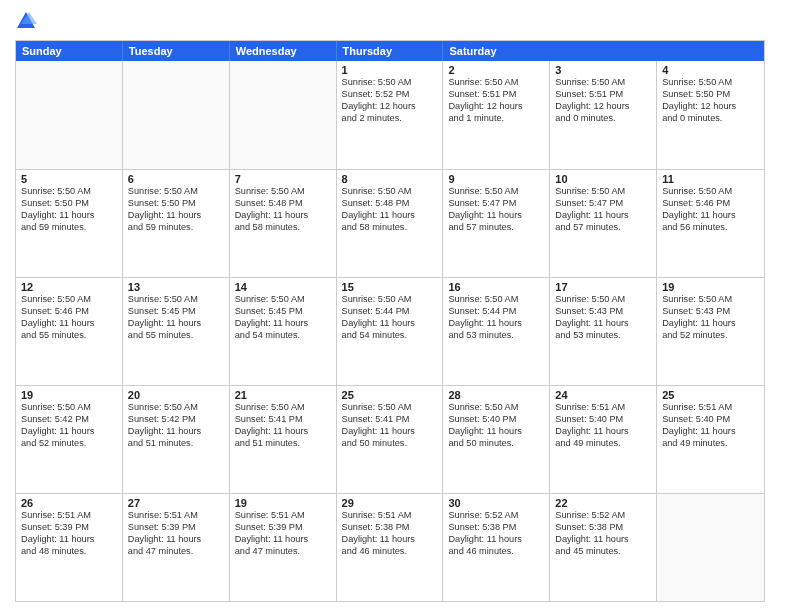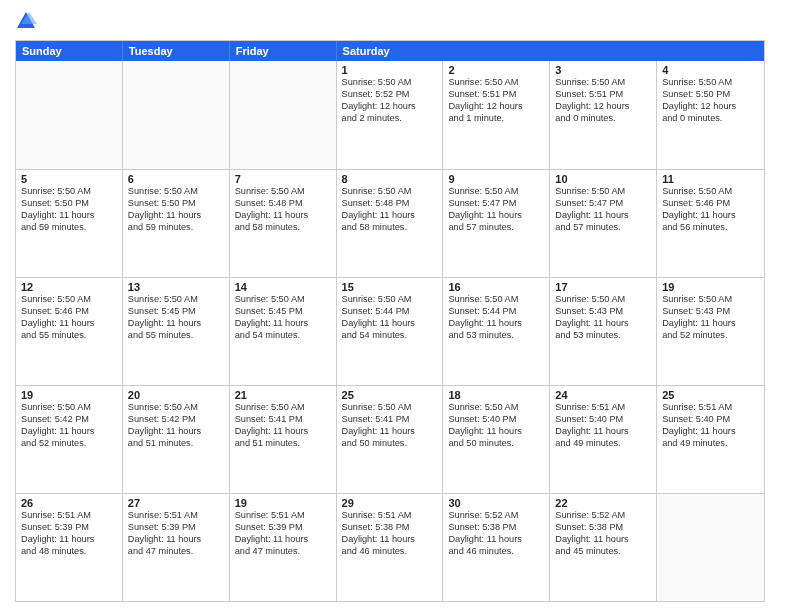--- a/index.html
+++ b/index.html
@@ -123,21 +123,22 @@
     <div class="header-right">
       <div class="month-title"></div>
       <div class="location"></div>
     </div>
   </div>
 
   <div class="calendar">
     <div class="calendar-header">
     <div class="cal-header-cell">Sunday</div>
         <div class="cal-header-cell">Tuesday</div>
-        <div class="cal-header-cell">Friday</div>
+        <div class="cal-header-cell">Wednesday</div>
+        <div class="cal-header-cell">Thursday</div>
         <div class="cal-header-cell">Saturday</div>
       </div>
     <div class="calendar-body">
     <div class="calendar-row">
           <div class="cal-cell empty"></div>
           <div class="cal-cell empty"></div>
           <div class="cal-cell empty"></div>
           <div class="cal-cell">
             <div class="day-number">1</div>
             <div class="cell-text">Sunrise: 5:50 AM<br>Sunset: 5:52 PM<br>Daylight: 12 hours<br>and 2 minutes.</div>
@@ -226,21 +227,21 @@
           </div>
           <div class="cal-cell">
             <div class="day-number">21</div>
             <div class="cell-text">Sunrise: 5:50 AM<br>Sunset: 5:41 PM<br>Daylight: 11 hours<br>and 51 minutes.</div>
           </div>
           <div class="cal-cell">
             <div class="day-number">25</div>
             <div class="cell-text">Sunrise: 5:50 AM<br>Sunset: 5:41 PM<br>Daylight: 11 hours<br>and 50 minutes.</div>
           </div>
           <div class="cal-cell">
-            <div class="day-number">18</div>
+            <div class="day-number">28</div>
             <div class="cell-text">Sunrise: 5:50 AM<br>Sunset: 5:40 PM<br>Daylight: 11 hours<br>and 50 minutes.</div>
           </div>
           <div class="cal-cell">
             <div class="day-number">24</div>
             <div class="cell-text">Sunrise: 5:51 AM<br>Sunset: 5:40 PM<br>Daylight: 11 hours<br>and 49 minutes.</div>
           </div>
           <div class="cal-cell">
             <div class="day-number">25</div>
             <div class="cell-text">Sunrise: 5:51 AM<br>Sunset: 5:40 PM<br>Daylight: 11 hours<br>and 49 minutes.</div>
           </div>

